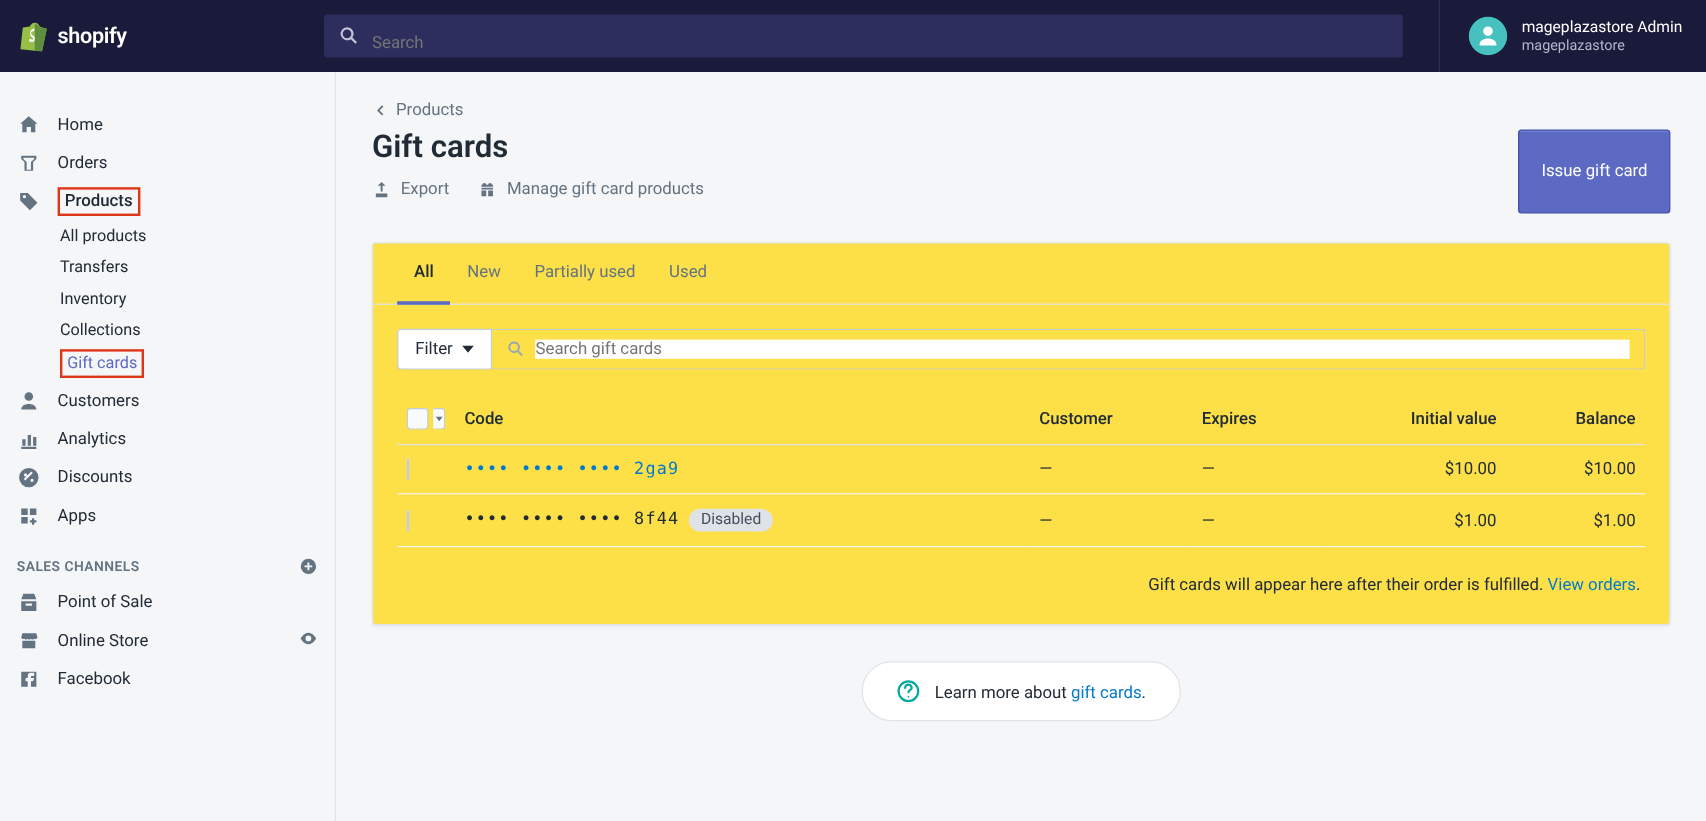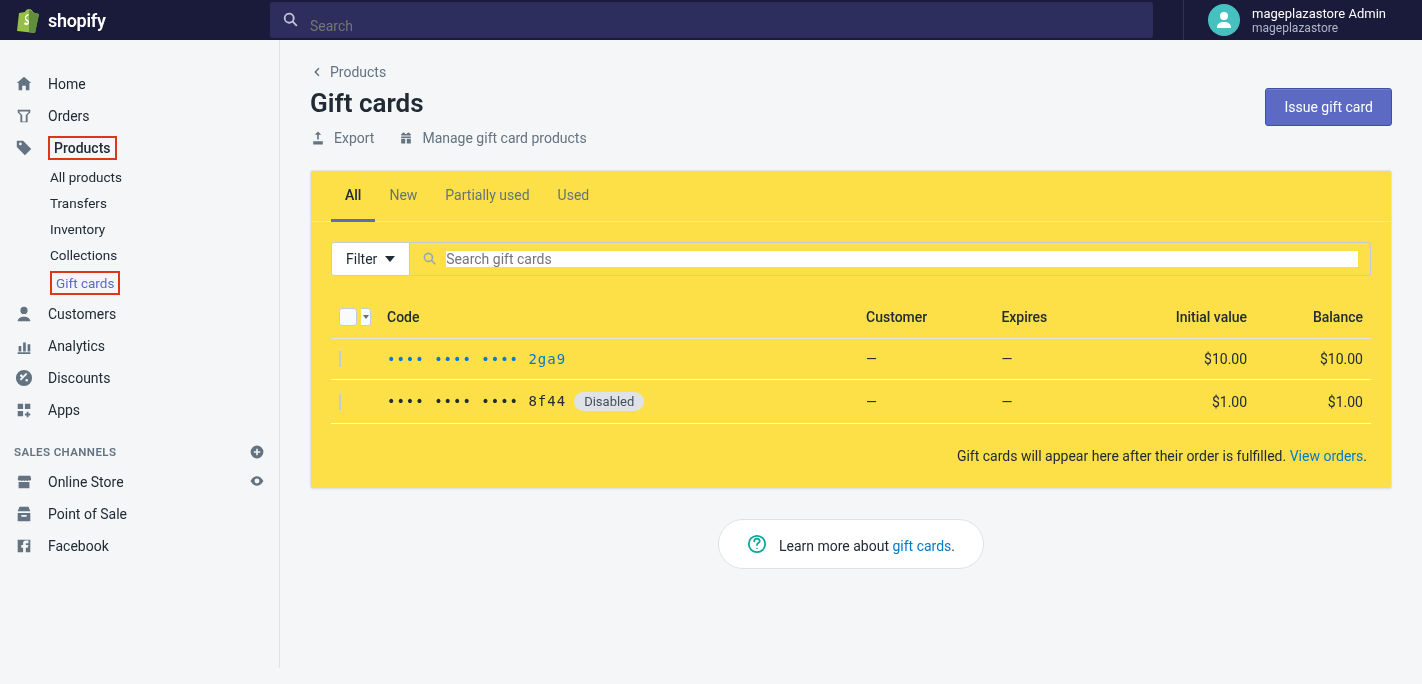--- a/index.html
+++ b/index.html
@@ -1,26 +1,26 @@
 <!DOCTYPE html>
 <html><head>
 <meta charset="utf-8">
 <style>
 * { margin: 0; padding: 0; box-sizing: border-box; font-family: -apple-system, BlinkMacSystemFont, "Segoe UI", Roboto, sans-serif; }
 body { background: #f4f6f8; width: 1422px; height: 684px; overflow: hidden; }
 
-.topbar { height: 40px; background: #1a1a3a; display: flex; align-items: center; color: #fff; }
+.topbar { height: 60px; background: #1a1a3a; display: flex; align-items: center; color: #fff; }
 .logo { width: 240px; padding-left: 16px; display: flex; align-items: center; gap: 8px; }
 .logo-icon { width: 24px; height: 26px; }
 .logo-text { font-size: 18px; font-weight: 600; letter-spacing: -0.3px; }
 .search-wrap { flex: 1; padding: 0 30px; }
 .search-box { display: flex; align-items: center; gap: 10px; background: #2e2e5e; border-radius: 3px; padding: 8px 12px; height: 36px; }
 .search-box svg { width: 18px; height: 18px; fill: #c4c4d8; flex-shrink: 0; }
 .search-box input { flex: 1; background: transparent; border: none; outline: none; color: #c4c4d8; font-size: 14px; margin-top: 12px; }
-.user-wrap { display: flex; align-items: center; gap: 12px; padding: 0 36px 0 24px; border-left: 1px solid rgba(255,255,255,0.1); height: 100%; }
+.user-wrap { display: flex; align-items: center; gap: 12px; padding: 0 20px 0 24px; border-left: 1px solid rgba(255,255,255,0.1); height: 100%; }
 .avatar { width: 32px; height: 32px; border-radius: 50%; background: #47c1bf; display: flex; align-items: center; justify-content: center; }
 .avatar svg { width: 20px; height: 20px; fill: #fff; }
 .user-text { display: flex; flex-direction: column; }
 .user-name { font-size: 13px; color: #fff; }
 .store-name { font-size: 12px; color: #b5b5cb; }
 
 .layout { display: flex; height: calc(100% - 56px); }
 .sidebar { width: 280px; background: #f4f6f8; border-right: 1px solid #dfe3e8; padding-top: 28px; }
 .nav-item { display: flex; align-items: center; gap: 14px; padding: 6px 14px; font-size: 14px; color: #212b36; cursor: pointer; }
 .nav-item .icon { width: 20px; height: 20px; display: flex; align-items: center; justify-content: center; }
@@ -35,21 +35,21 @@
 .nav-item .trail svg { width: 16px; height: 16px; }
 
 .main { flex: 1; padding: 24px 30px; overflow-y: auto; }
 .breadcrumb { display: flex; align-items: center; gap: 6px; color: #637381; font-size: 14px; margin-bottom: 8px; cursor: pointer; }
 .breadcrumb svg { width: 14px; height: 14px; fill: #637381; }
 .page-head { display: flex; align-items: flex-start; justify-content: space-between; margin-bottom: 24px; }
 .page-title { font-size: 26px; font-weight: 600; color: #212b36; margin-bottom: 12px; }
 .page-actions { display: flex; align-items: center; gap: 24px; }
 .page-action { display: flex; align-items: center; gap: 8px; font-size: 14px; color: #637381; cursor: pointer; }
 .page-action svg { width: 16px; height: 16px; fill: #637381; }
-.btn-primary { background: #5c6ac4; color: #fff; border: 1px solid #3f4eae; border-radius: 3px; padding: 10px 18px; font-size: 14px; cursor: pointer; box-shadow: inset 0 1px 0 rgba(255,255,255,0.15); }
+.btn-primary { background: #5c6ac4; color: #fff; border: 1px solid #3f4eae; border-radius: 3px; padding: 26px 18px; font-size: 14px; cursor: pointer; box-shadow: inset 0 1px 0 rgba(255,255,255,0.15); }
 
 .card { background: #fde047; border: 1px solid #dfe3e8; border-radius: 3px; box-shadow: 0 1px 3px rgba(0,0,0,0.05); }
 .tabs { display: flex; border-bottom: 1px solid #dfe3e8; padding: 0 20px; }
 .tab { padding: 16px 14px; font-size: 14px; color: #637381; cursor: pointer; border-bottom: 3px solid transparent; margin-bottom: -1px; }
 .tab.active { color: #212b36; border-bottom-color: #5c6ac4; font-weight: 500; }
 
 .filter-row { display: flex; padding: 20px; gap: 0; }
 .filter-btn { display: flex; align-items: center; gap: 8px; border: 1px solid #c4cdd5; border-radius: 3px 0 0 3px; padding: 8px 14px; font-size: 14px; color: #212b36; background: #fff; cursor: pointer; }
 .filter-btn svg { width: 10px; height: 6px; fill: #212b36; }
 .search-gift { flex: 1; display: flex; align-items: flex-end; gap: 8px; border: 1px solid #c4cdd5; border-left: none; border-radius: 0 3px 3px 0; padding: 8px 12px; }
@@ -172,35 +172,35 @@
     </div>
     <div class="section-header">
       <span>SALES CHANNELS</span>
       <svg viewBox="0 0 20 20">
           <path d="M10 2a8 8 0 100 16 8 8 0 000-16zm1 7h3v2h-3v3H9v-3H6V9h3V6h2v3z"></path>
         </svg>
     </div>
     <div class="nav-item">
       <span class="icon">
           <svg viewBox="0 0 20 20">
+            <path d="M5 2h10l2 5H3l2-5zm-2 7h14v9H3V9zm4 2v2h6v-2H7z"></path>
+          </svg>
+        </span>
+      <span class="label">Point of Sale</span>
+    </div>
+    <div class="nav-item">
+      <span class="icon">
+          <svg viewBox="0 0 20 20">
             <path d="M3 3h14l1 4a2 2 0 01-3 1 2 2 0 01-3 0 2 2 0 01-3 0 2 2 0 01-3 0 2 2 0 01-3-1l1-4zm1 7h12v7H4v-7z"></path>
           </svg>
         </span>
       <span class="label">Online Store</span>
       <span class="trail"><svg viewBox="0 0 20 20">
             <path d="M10 4C5 4 2 10 2 10s3 6 8 6 8-6 8-6-3-6-8-6zm0 9a3 3 0 110-6 3 3 0 010 6z"></path>
           </svg></span>
-    </div>
-    <div class="nav-item">
-      <span class="icon">
-          <svg viewBox="0 0 20 20">
-            <path d="M5 2h10l2 5H3l2-5zm-2 7h14v9H3V9zm4 2v2h6v-2H7z"></path>
-          </svg>
-        </span>
-      <span class="label">Point of Sale</span>
     </div>
     <div class="nav-item">
       <span class="icon">
           <svg viewBox="0 0 20 20">
             <path d="M3 3h14v14h-5v-5h2l1-3h-3V8c0-1 0-1 1-1h2V4h-3c-2 0-3 1-3 3v2H7v3h2v5H3V3z"></path>
           </svg>
         </span>
       <span class="label">Facebook</span>
     </div>
   </nav>

